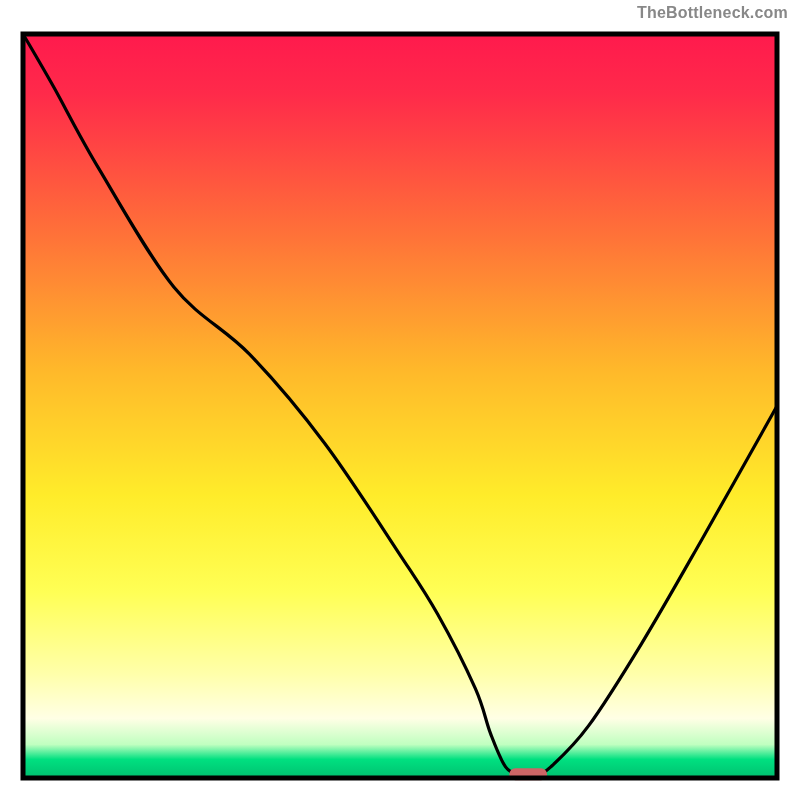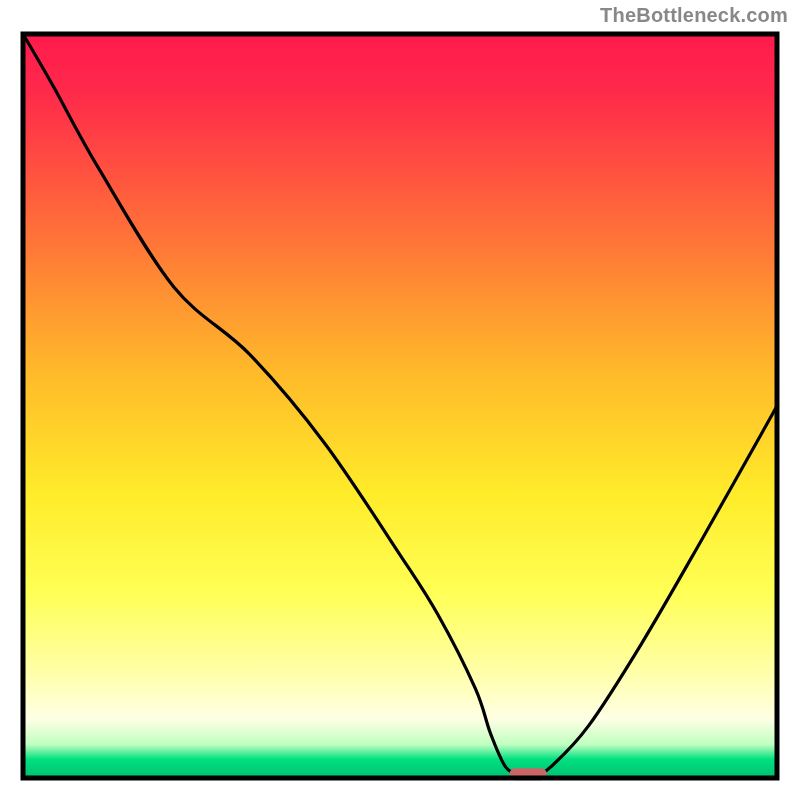--- a/index.html
+++ b/index.html
@@ -12,21 +12,21 @@
   }
   .container {
     position: relative;
     width: 800px;
     height: 800px;
   }
   .watermark {
     position: absolute;
     top: 4px;
     right: 12px;
-    font-size: 20px;
+    font-size: 16px;
     font-weight: bold;
     color: #888888;
     letter-spacing: 0.2px;
   }
   svg {
     display: block;
   }
 </style>
 </head>
 <body>

